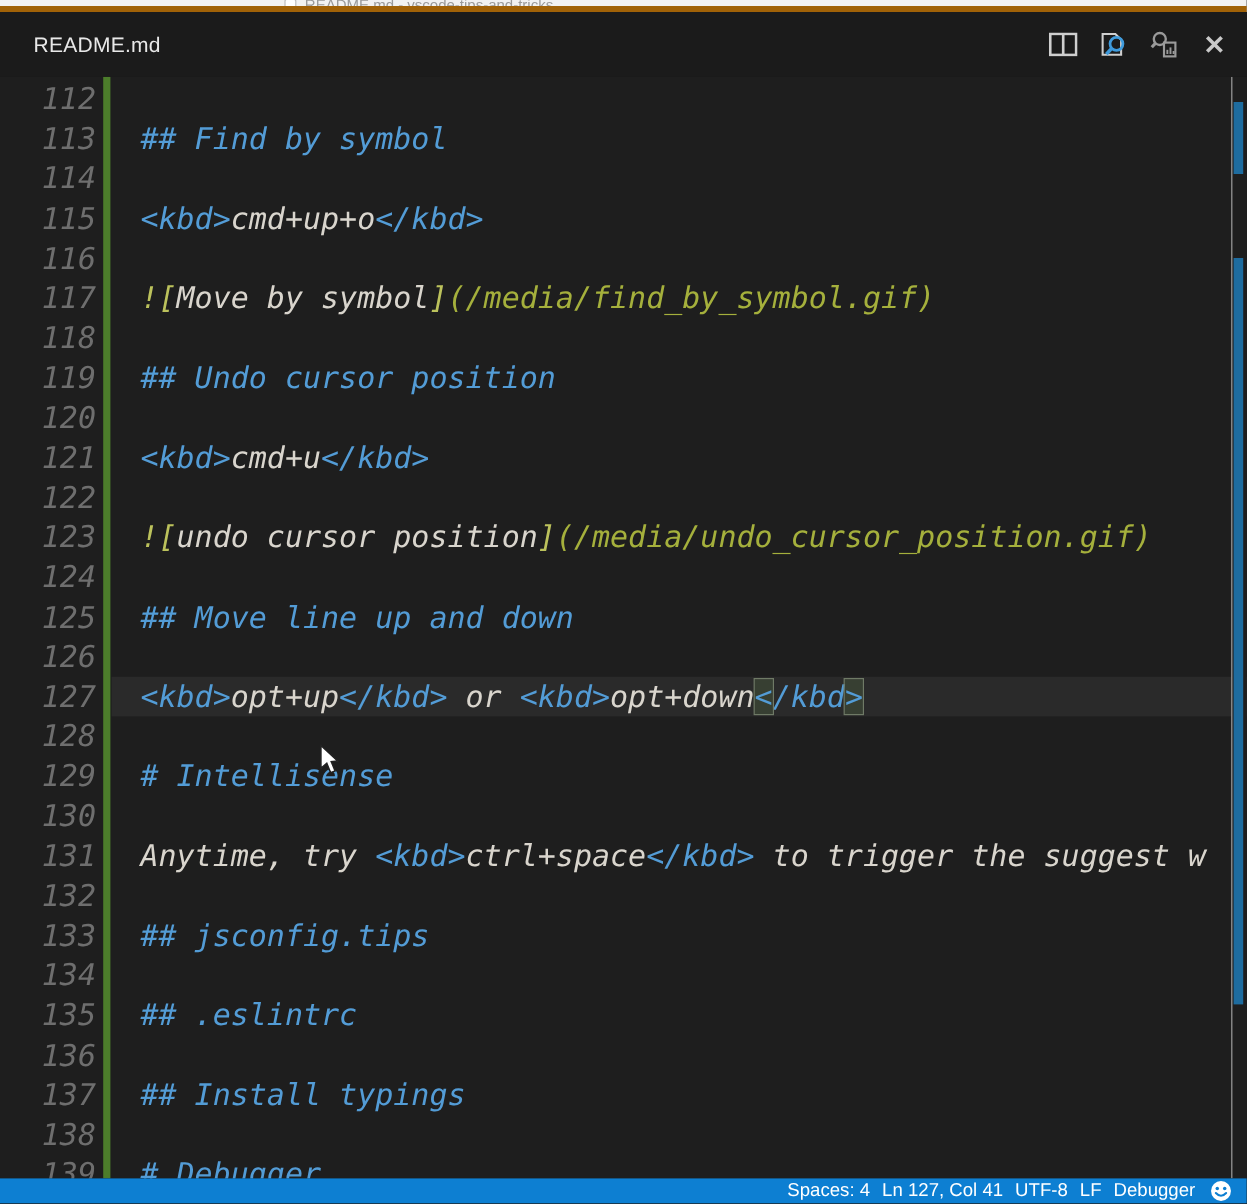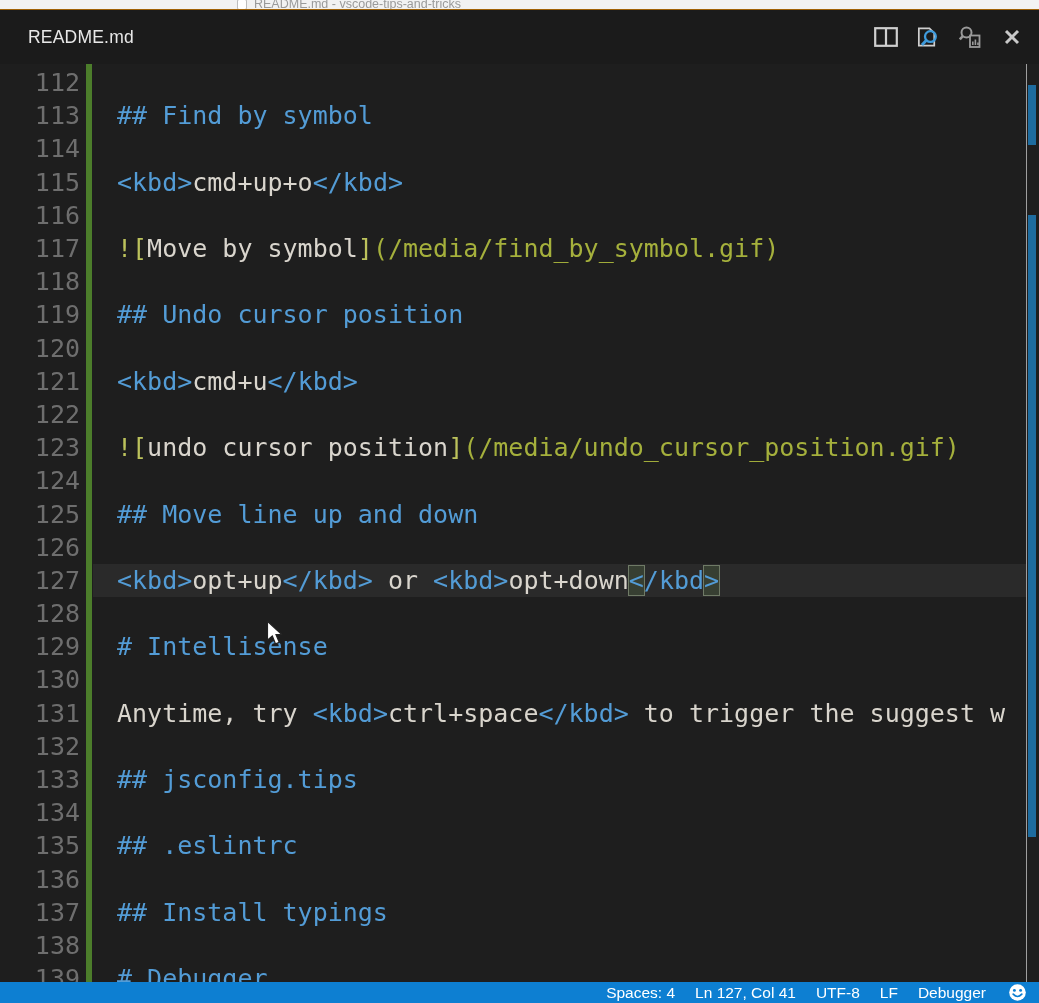--- a/index.html
+++ b/index.html
@@ -2,35 +2,35 @@
 <html><head>
 <meta charset="utf-8">
 <style>
   * { margin:0; padding:0; box-sizing:border-box; }
   html,body { width:1039px; height:1003px; background:#1e1e1e; overflow:hidden; }
   .screen { position:relative; width:1039px; height:1003px; background:#1e1e1e;
             font-family:"Liberation Sans", sans-serif; }
 
   
   .mac-strip { position:absolute; left:0; top:0; width:1039px; height:10px;
-               background:#f2f2f2; overflow:hidden; border-bottom:1px solid #a16207; }
+               background:#f2f2f2; overflow:hidden; border-bottom:5px solid #a16207; }
   .mac-strip .grp { position:absolute; left:237px; top:-3px; display:flex; align-items:center; gap:7px; }
   .mac-strip .doc-ic { width:10px; height:11px; border:1.5px solid #bdbdbd; border-radius:2px; background:#fff; }
   .mac-strip .ttl { font-size:12.5px; color:#9a9a9a; white-space:nowrap; }
 
   
   .titlebar { position:absolute; left:0; top:10px; width:1039px; height:54px;
               background:#1b1b1b; display:flex; align-items:center; }
   .titlebar .fname { margin-left:28px; font-size:17.5px; color:#e8e8e8; letter-spacing:.2px; }
   .titlebar .actions { margin-left:auto; display:flex; align-items:center; gap:16px; padding-right:14px; }
   .titlebar .abtn { width:26px; height:26px; display:flex; align-items:center; justify-content:center; cursor:pointer; }
 
   
   .editor { position:absolute; left:0; top:64px; width:1039px; height:918px;
-            background:#1e1e1e; overflow:hidden; }
+            background:#1e1e1e; overflow:hidden;font-style:italic; }
   .gutter-green { position:absolute; left:86px; top:0; bottom:0; width:6px; background:#4c7d2b; }
   .rows { position:absolute; left:0; top:2px; right:0; }
   .row { position:relative; height:33.2px; display:flex; align-items:center;
          font-family:"DejaVu Sans Mono", monospace; font-size:25px; white-space:pre; }
   .row.cur::before { content:""; position:absolute; left:93px; right:0; top:0; bottom:0; background:#2a2a2a; }
   .lnum { position:relative; width:80px; text-align:right; color:#6e6e6e; flex:none; }
   .codeln { position:relative; margin-left:37px; }
   .seg-h { color:#539cd6;margin-top:24px; }           
   .seg-t { color:#539cd6; }           
   .seg-x { color:#d9d5cd; }           
@@ -43,21 +43,21 @@
                border-left:1px solid #9f9f9f; z-index:5; }
   .sb-seg { position:absolute; left:1px; width:8px; background:#1e6c9f; }
   .sb-seg.s1 { top:21px; height:60px; }
   .sb-seg.s2 { top:151px; height:622px; }
 
   
   .mousecur { position:absolute; left:266px; top:556px; z-index:8; pointer-events:none; }
 
   
   .statusbar { position:absolute; left:0; bottom:0; width:1039px; height:21px; background:#0d7fd2;
-               display:flex; align-items:center; justify-content:flex-end; gap:20px;
+               display:flex; align-items:center; justify-content:flex-end; gap:10px;
                padding-right:12px; z-index:10; }
   .statusbar .sitem { color:#ffffff; font-size:15.5px; white-space:nowrap; cursor:pointer; }
   .statusbar .smiley { display:flex; align-items:center; margin-left:2px; cursor:pointer; }
 </style>
 </head>
 <body>
 
 <div class="screen">
 
   <div class="mac-strip">

